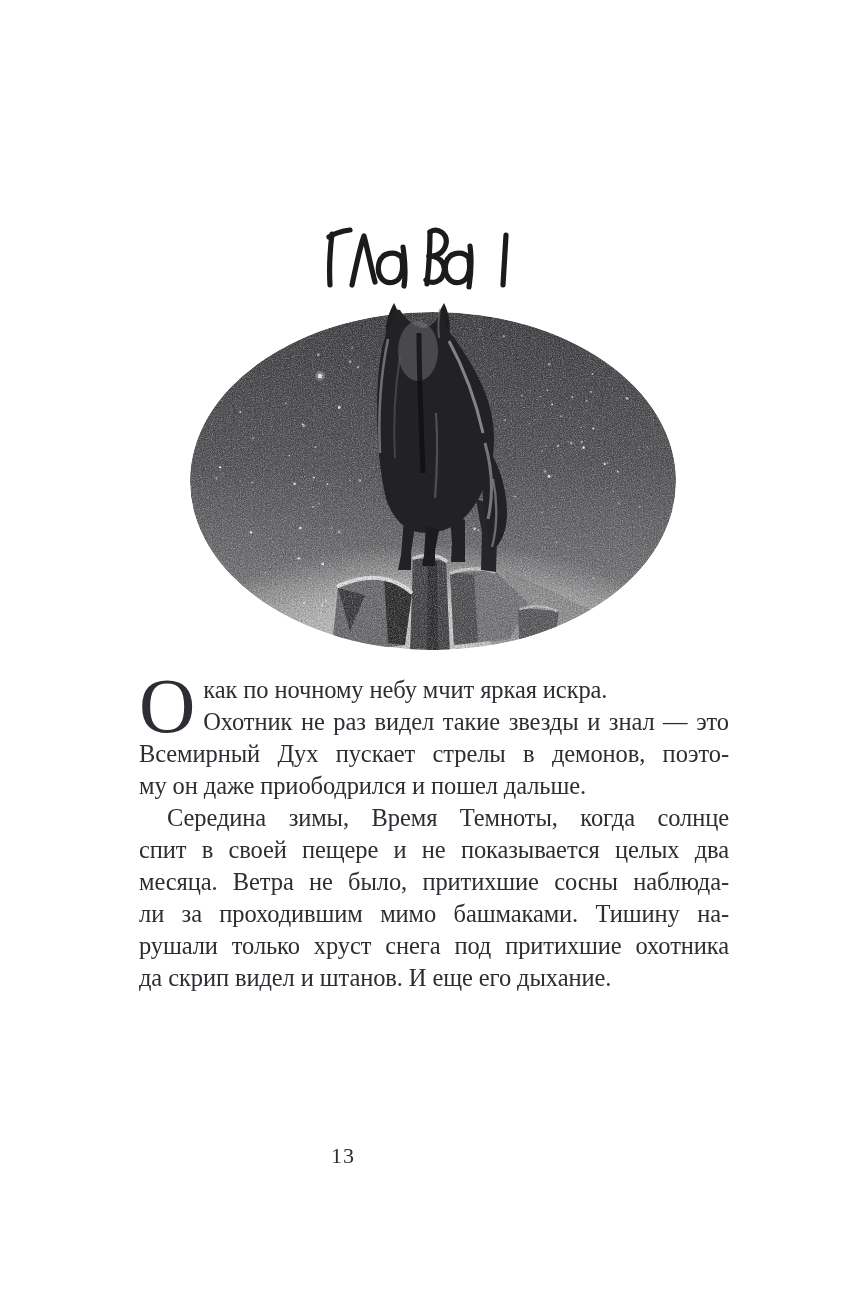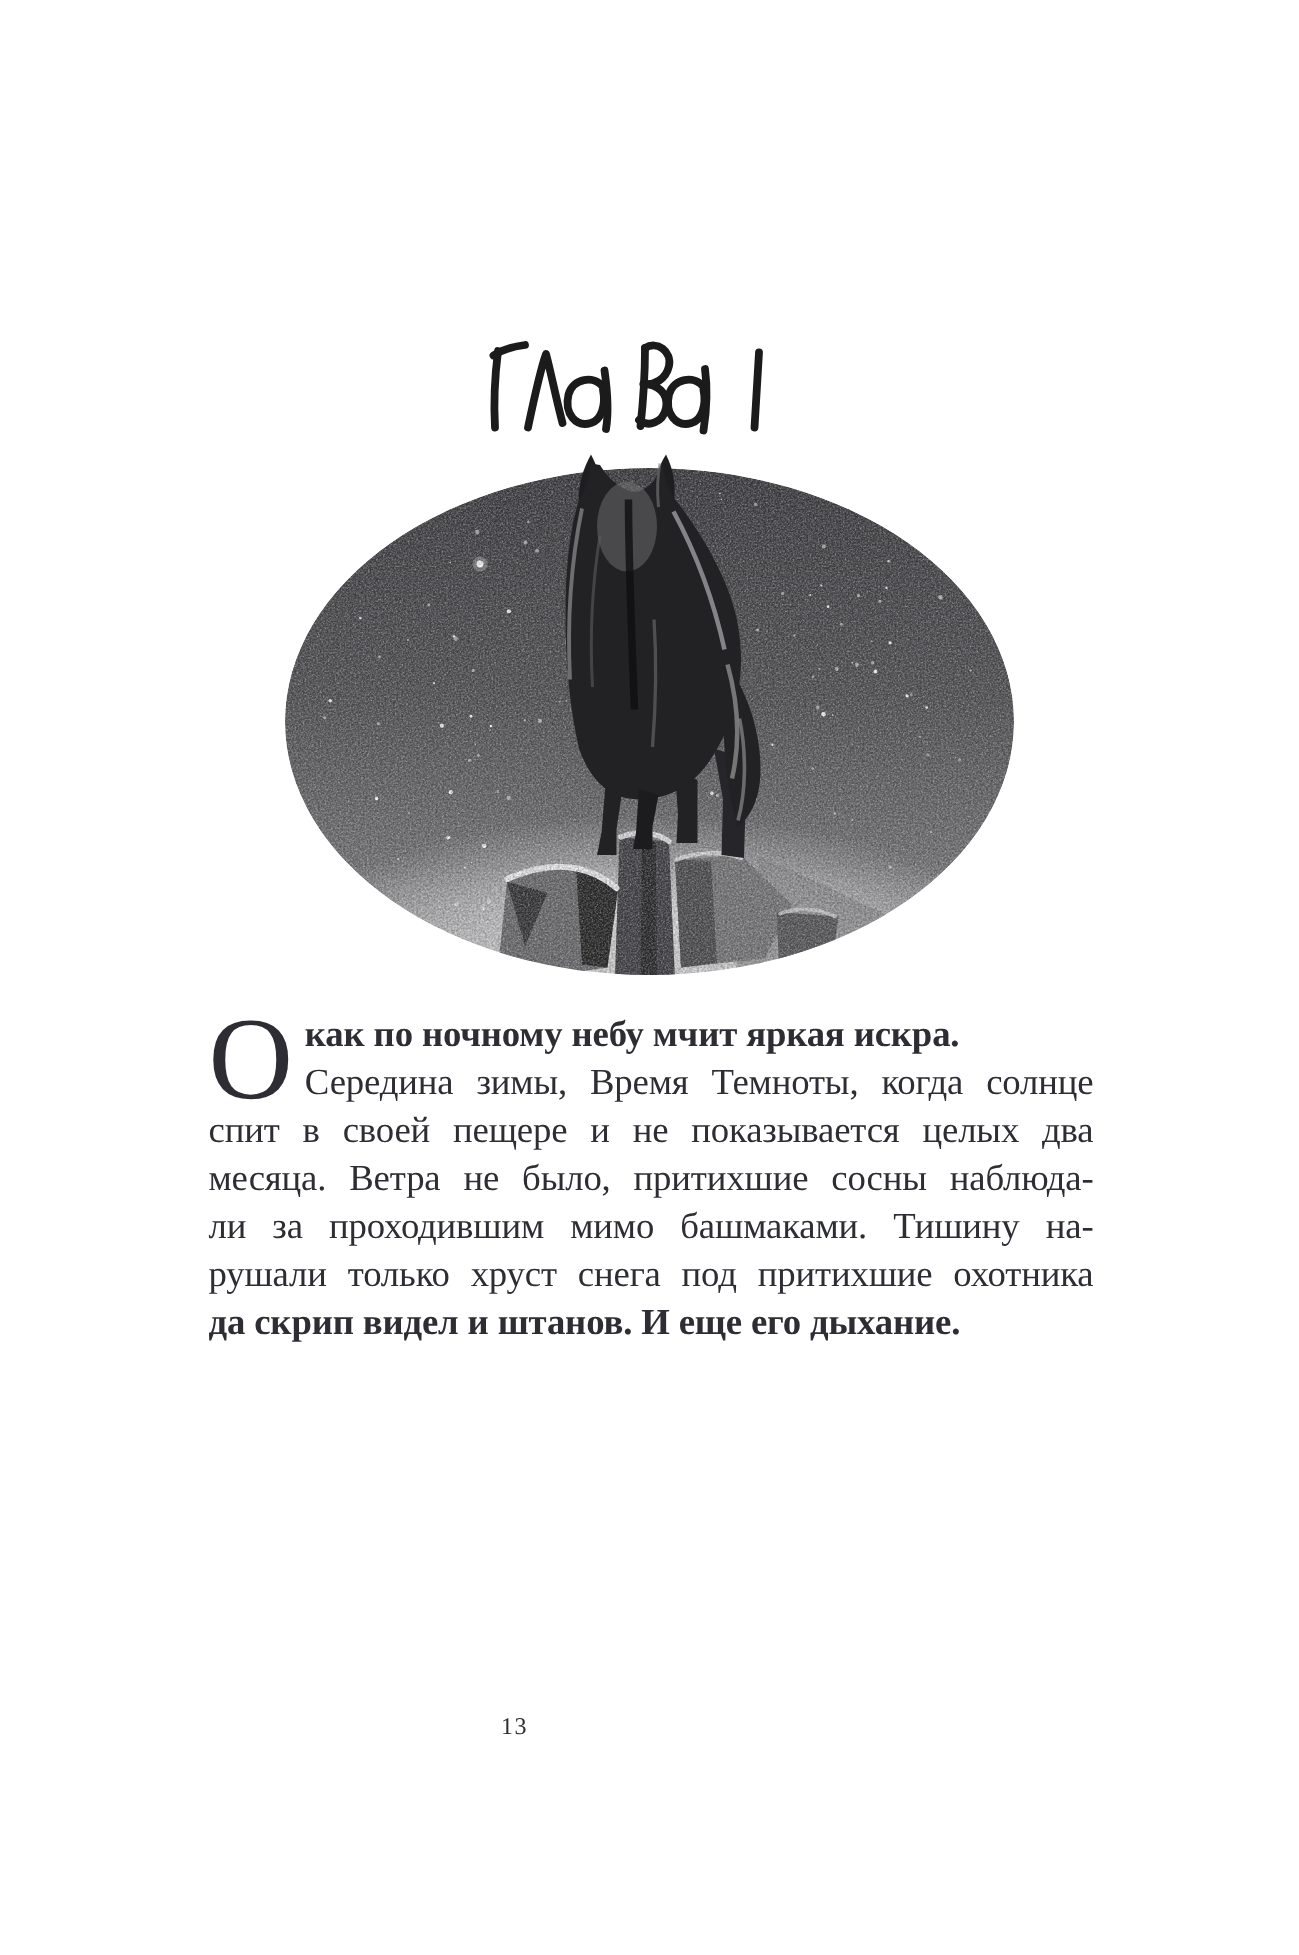--- a/index.html
+++ b/index.html
@@ -34,35 +34,35 @@
     letter-spacing:-0.1px;
   }
   .para{margin:0;}
   .tline{
     text-align:justify;
     text-align-last:justify;
     -moz-text-align-last:justify;
     white-space:normal;
     height:32px;
   }
-  .tline.last{text-align-last:left;font-weight:bold;-moz-text-align-last:left;}
+  .tline.last{text-align-last:left;-moz-text-align-last:left;}
   .tline.indent{padding-left:28px;}
   .dropcap{
     float:left;
     font-size:78px;line-height:60px;
     height:62px;
     margin:2px 8px 0 0;
     color:var(--text-color,#2d2d33);
   }
 
   
   #page-number{
     position:absolute;left:0;top:1143px;width:686px;
     text-align:center;
-    font-size:16px;letter-spacing:1px;
+    font-size:22px;letter-spacing:1px;
     color:var(--text-color,#2d2d33);
     font-variant-numeric:oldstyle-nums;
   }
 </style>
 </head>
 <body>
 
 <div id="book-page" style="--text-color: #2d2d33; background: rgb(255, 255, 255);">
 
   <div id="chapter-title">
@@ -314,20 +314,25 @@
       </g>
     </svg>
   </div>
 
   <div id="body-text">
     <div class="para">
       <span class="dropcap">О</span>
         <div class="tline last">как по ночному небу мчит яркая искра.</div>
       </div>
     <div class="para">
+        <div class="tline indent">Охотник не раз видел такие звезды и знал — это</div>
+        <div class="tline">Всемирный Дух пускает стрелы в демонов, поэто-</div>
+        <div class="tline last">му он даже приободрился и пошел дальше.</div>
+      </div>
+    <div class="para">
         <div class="tline indent">Середина зимы, Время Темноты, когда солнце</div>
         <div class="tline">спит в своей пещере и не показывается целых два</div>
         <div class="tline">месяца. Ветра не было, притихшие сосны наблюда-</div>
         <div class="tline">ли за проходившим мимо башмаками. Тишину на-</div>
         <div class="tline">рушали только хруст снега под притихшие охотника</div>
         <div class="tline last">да скрип видел и штанов. И еще его дыхание.</div>
       </div>
   </div>
 
   <div id="page-number">13</div>

